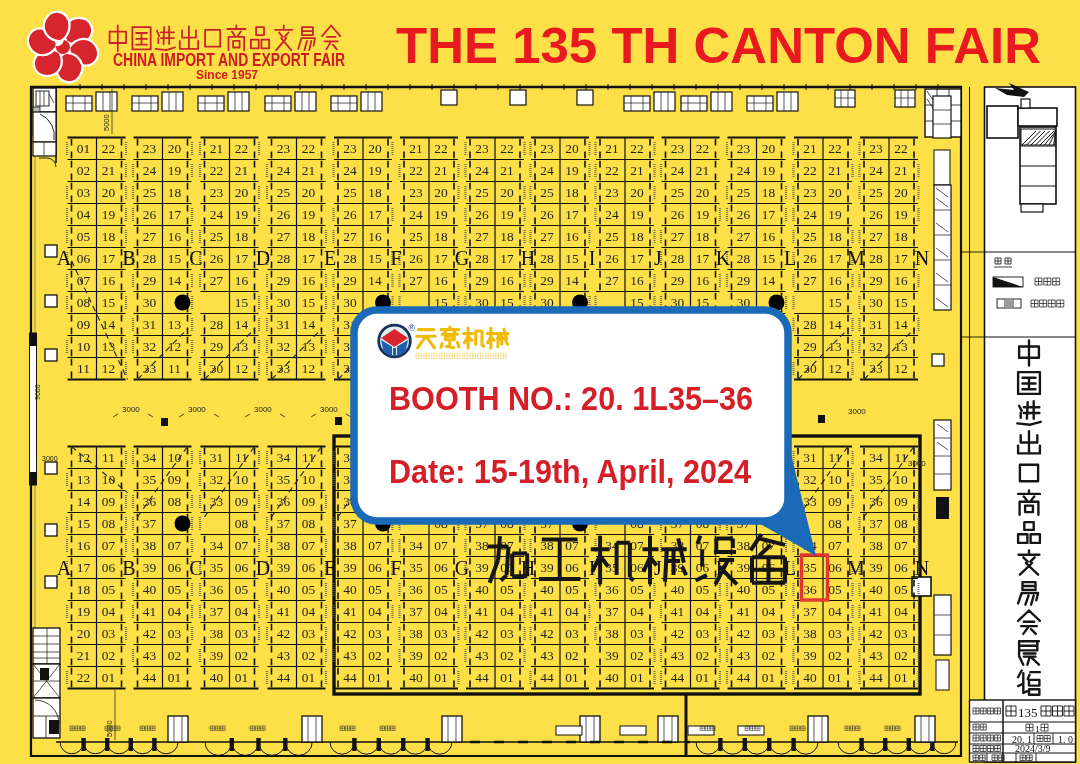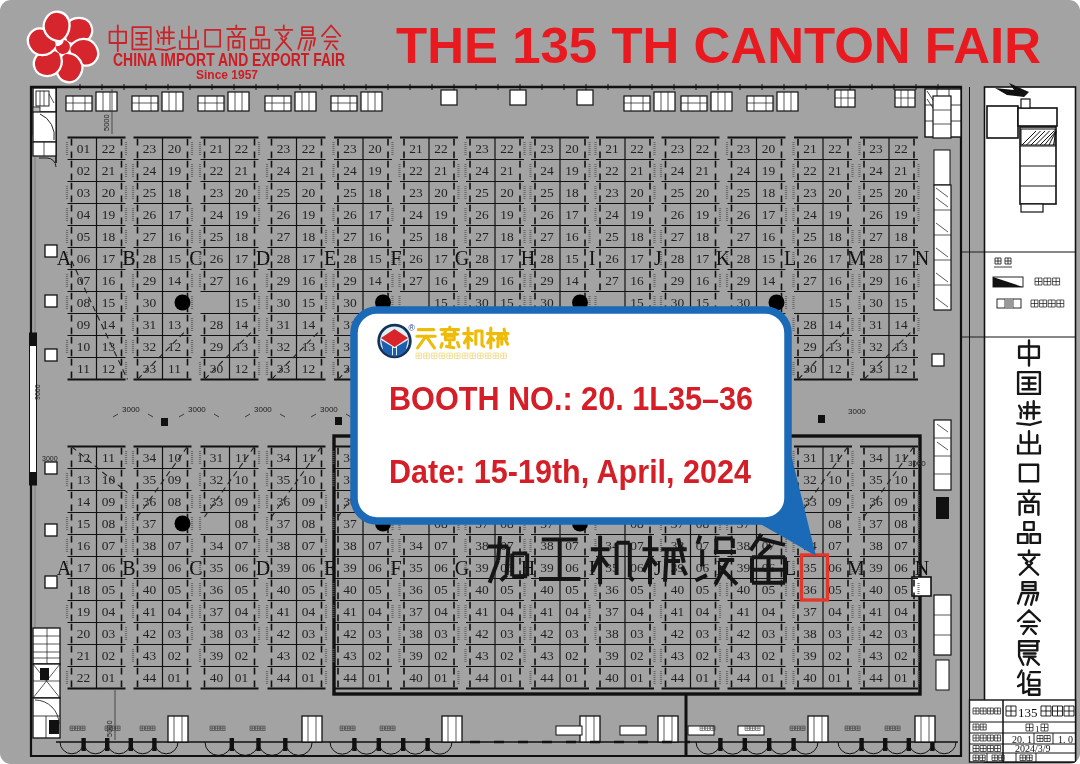--- a/index.html
+++ b/index.html
@@ -1,15 +1,15 @@
 <!DOCTYPE html>
 <html><head><meta charset="utf-8"><title>Floorplan</title>
 <style>
 html,body{margin:0;padding:0;background:#fff;}
-#page{position:relative;width:1080px;height:764px;background:#a3a3a3;overflow:hidden;font-family:"Liberation Sans",sans-serif;border-radius:11px;}
+#page{position:relative;width:1080px;height:764px;background:#fde047;overflow:hidden;font-family:"Liberation Sans",sans-serif;}
 </style></head><body>
 <div id="page">
 <svg width="1080" height="764" viewBox="0 0 1080 764">
 
 <g transform="translate(63 47) scale(0.88)">
         <g fill="#d6252c" stroke="#fff" stroke-width="2.6">
           <path d="M4 -6 C -3 -20, 5 -33, 18 -33 C 32 -33, 37 -19, 30 -10 C 23 -2, 11 -1, 4 -6 Z" transform="rotate(0.0)"></path>
           <path d="M4 -6 C -3 -20, 5 -33, 18 -33 C 32 -33, 37 -19, 30 -10 C 23 -2, 11 -1, 4 -6 Z" transform="rotate(60.0)"></path>
           <path d="M4 -6 C -3 -20, 5 -33, 18 -33 C 32 -33, 37 -19, 30 -10 C 23 -2, 11 -1, 4 -6 Z" transform="rotate(120.0)"></path>
           <path d="M4 -6 C -3 -20, 5 -33, 18 -33 C 32 -33, 37 -19, 30 -10 C 23 -2, 11 -1, 4 -6 Z" transform="rotate(180.0)"></path>

